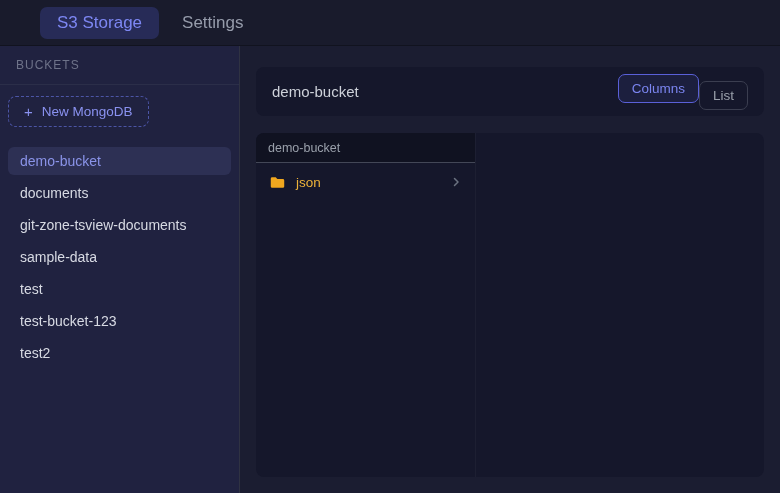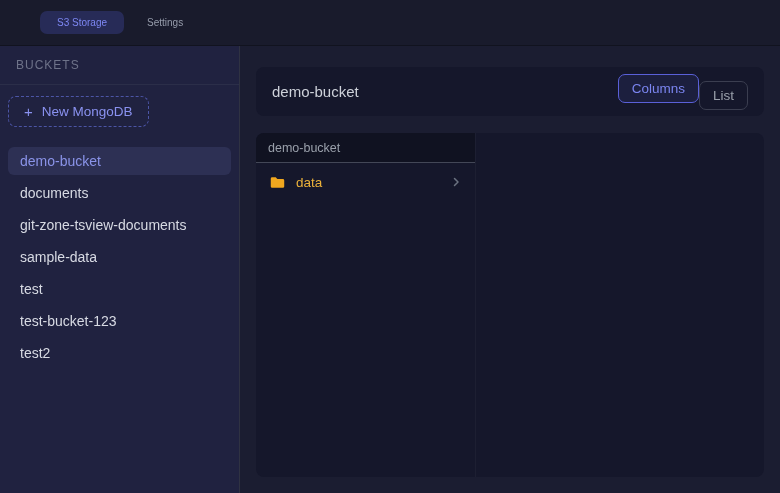--- a/index.html
+++ b/index.html
@@ -20,21 +20,21 @@
     display: flex; align-items: center;
     padding: 0 16px;
   }
   .logo { display: flex; align-items: center; gap: 9px; }
   .logo svg { display: block; }
   .app-title { font-size: 18px; font-weight: bold; color: #f5f6fa; letter-spacing: 0.2px; }
   .nav { display: flex; align-items: center; margin-left: 24px; gap: 6px; }
   .nav-tab {
     padding: 6px 17px;
     border-radius: 7px;
-    font-size: 10px;
+    font-size: 17px;
     color: #969cab;
     cursor: pointer;
     background: transparent;
     border: none;
     font-family: inherit;
   }
   .nav-tab.active { background: #272b57; color: #7d87f3; }
 
   
   .body-row { display: flex; height: 447px; }
@@ -200,21 +200,21 @@
     <div class="column-card">
       <div class="column">
         <div class="column-header">demo-bucket</div>
         <div class="column-items">
           <div class="entry folder">
             <span>
               <svg width="17" height="17" viewBox="0 0 24 24">
                 <path d="M2.5 6.5a2 2 0 0 1 2-2h5l2.3 2.6h7.7a2 2 0 0 1 2 2v8.4a2 2 0 0 1-2 2h-15a2 2 0 0 1-2-2z" fill="#f0a71f"></path>
               </svg>
             </span>
-            <span class="label">data</span>
+            <span class="label">json</span>
             <span class="chevron">
               <svg width="12" height="12" viewBox="0 0 24 24" fill="none" stroke="#6b7280" stroke-width="3" stroke-linecap="round" stroke-linejoin="round">
                 <polyline points="9 5 16 12 9 19"></polyline>
               </svg>
             </span>
           </div>
         </div>
       </div>
     </div>
   </div>

